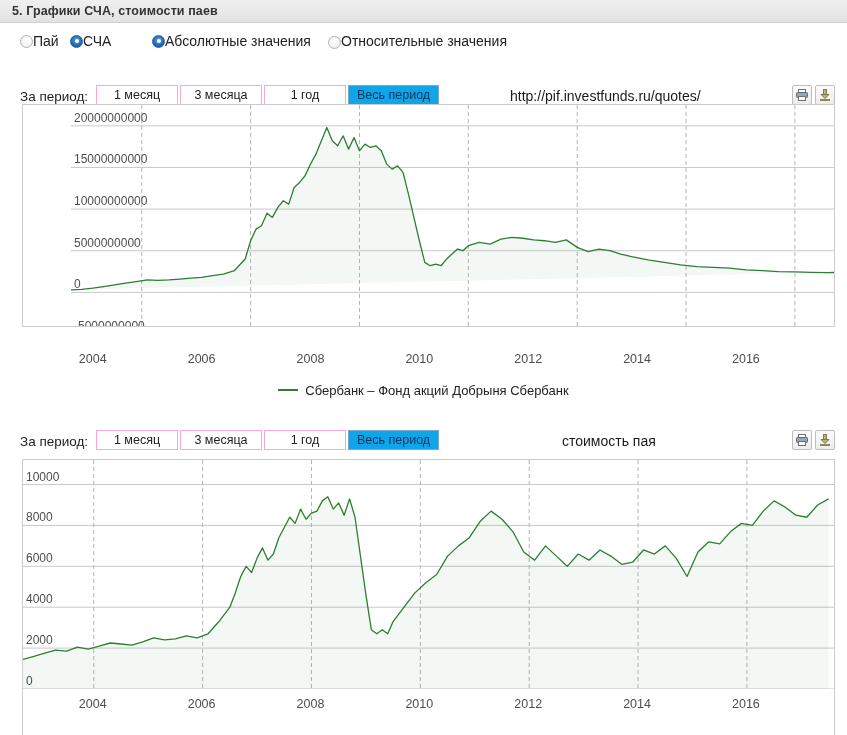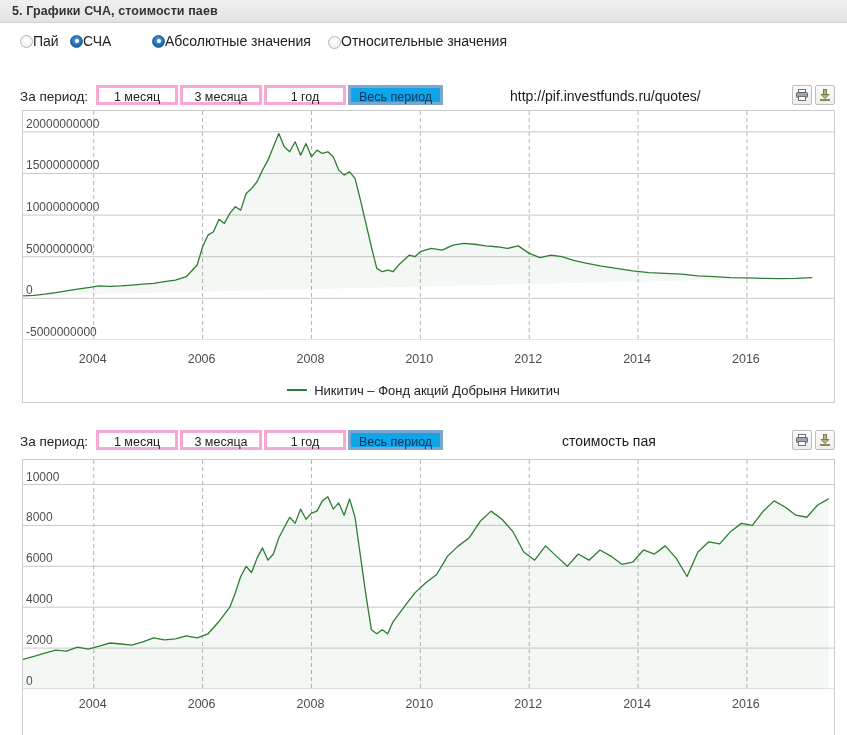--- a/index.html
+++ b/index.html
@@ -53,21 +53,21 @@
   
   .period-bar { position: absolute; width: 847px; height: 26px; }
   .period-label {
     position: absolute; left: 20px; top: 4px;
     font-size: 13.5px; color: #222;
   }
   .btn-group { position: absolute; left: 96px; top: 0; display: flex; }
   .pbtn {
     height: 20px; line-height: 18px;
     min-width: 82px; padding: 0 8px;
-    border: 3px solid #f9a8d4;
+    border: 1px solid #f9a8d4;
     background: #ffffff;
     font-size: 12.5px; color: #222;
     margin-right: 2px;
     cursor: pointer;
   }
   .pbtn.wide { min-width: 88px; }
   .pbtn.active {
     background: #0ea5e9;
     border-color: #7fa6ce;
     color: #11345e;
@@ -164,21 +164,21 @@
       <div class="icon-btn">
         <svg width="14" height="14" viewBox="0 0 14 14" aria-hidden="true">
           <rect x="5.5" y="1.5" width="3" height="5" fill="#b9b47a" stroke="#7d7a4e" stroke-width="1"></rect>
           <polygon points="3,6.5 11,6.5 7,10.5" fill="#b9b47a" stroke="#7d7a4e" stroke-width="1"></polygon>
           <rect x="2" y="11" width="10" height="2" fill="#8b8757"></rect>
         </svg>
       </div>
     </div>
   </div>
 
-  <div class="chart-box" id="chart1" style="left:22px; top:110px; width:813px; height:293px;">
+  <div class="chart-box" id="chart1" style="left:22px; top:104px; width:813px; height:223px;padding-left:48px;">
       <svg width="811" height="229">
         <line x1="0" x2="811" y1="20.818181818181813" y2="20.818181818181813" stroke="#c9c9c9" stroke-width="1"></line>
         <line x1="0" x2="811" y1="62.45454545454544" y2="62.45454545454544" stroke="#c9c9c9" stroke-width="1"></line>
         <line x1="0" x2="811" y1="104.0909090909091" y2="104.0909090909091" stroke="#c9c9c9" stroke-width="1"></line>
         <line x1="0" x2="811" y1="145.72727272727272" y2="145.72727272727272" stroke="#c9c9c9" stroke-width="1"></line>
         <line x1="0" x2="811" y1="187.36363636363637" y2="187.36363636363637" stroke="#c9c9c9" stroke-width="1"></line>
         <line x1="0" x2="811" y1="229" y2="229" stroke="#c9c9c9" stroke-width="1"></line>
         <line x1="70.75838926174315" x2="70.75838926174315" y1="0" y2="229" stroke="#b5b5b5" stroke-width="1" stroke-dasharray="4,3"></line>
         <line x1="179.6174496644287" x2="179.6174496644287" y1="0" y2="229" stroke="#b5b5b5" stroke-width="1" stroke-dasharray="4,3"></line>
         <line x1="288.47651006711425" x2="288.47651006711425" y1="0" y2="229" stroke="#b5b5b5" stroke-width="1" stroke-dasharray="4,3"></line>
@@ -200,21 +200,21 @@
       <div class="xtick" style="left: 92.7584px;">2004</div>
       <div class="xtick" style="left: 201.617px;">2006</div>
       <div class="xtick" style="left: 310.477px;">2008</div>
       <div class="xtick" style="left: 419.336px;">2010</div>
       <div class="xtick" style="left: 528.195px;">2012</div>
       <div class="xtick" style="left: 637.054px;">2014</div>
       <div class="xtick" style="left: 745.913px;">2016</div>
     </div>
 
   <div class="legend" style="top:383px;">
-    <span class="swatch"></span><span>Никитич – Фонд акций Добрыня Никитич</span>
+    <span class="swatch"></span><span>Сбербанк – Фонд акций Добрыня Сбербанк</span>
   </div>
 
   <div class="period-bar" style="top:430px;">
     <div class="period-label">За период:</div>
     <div class="btn-group">
       <button class="pbtn">1 месяц</button>
       <button class="pbtn">3 месяца</button>
       <button class="pbtn">1 год</button>
       <button class="pbtn wide active">Весь период</button>
     </div>

